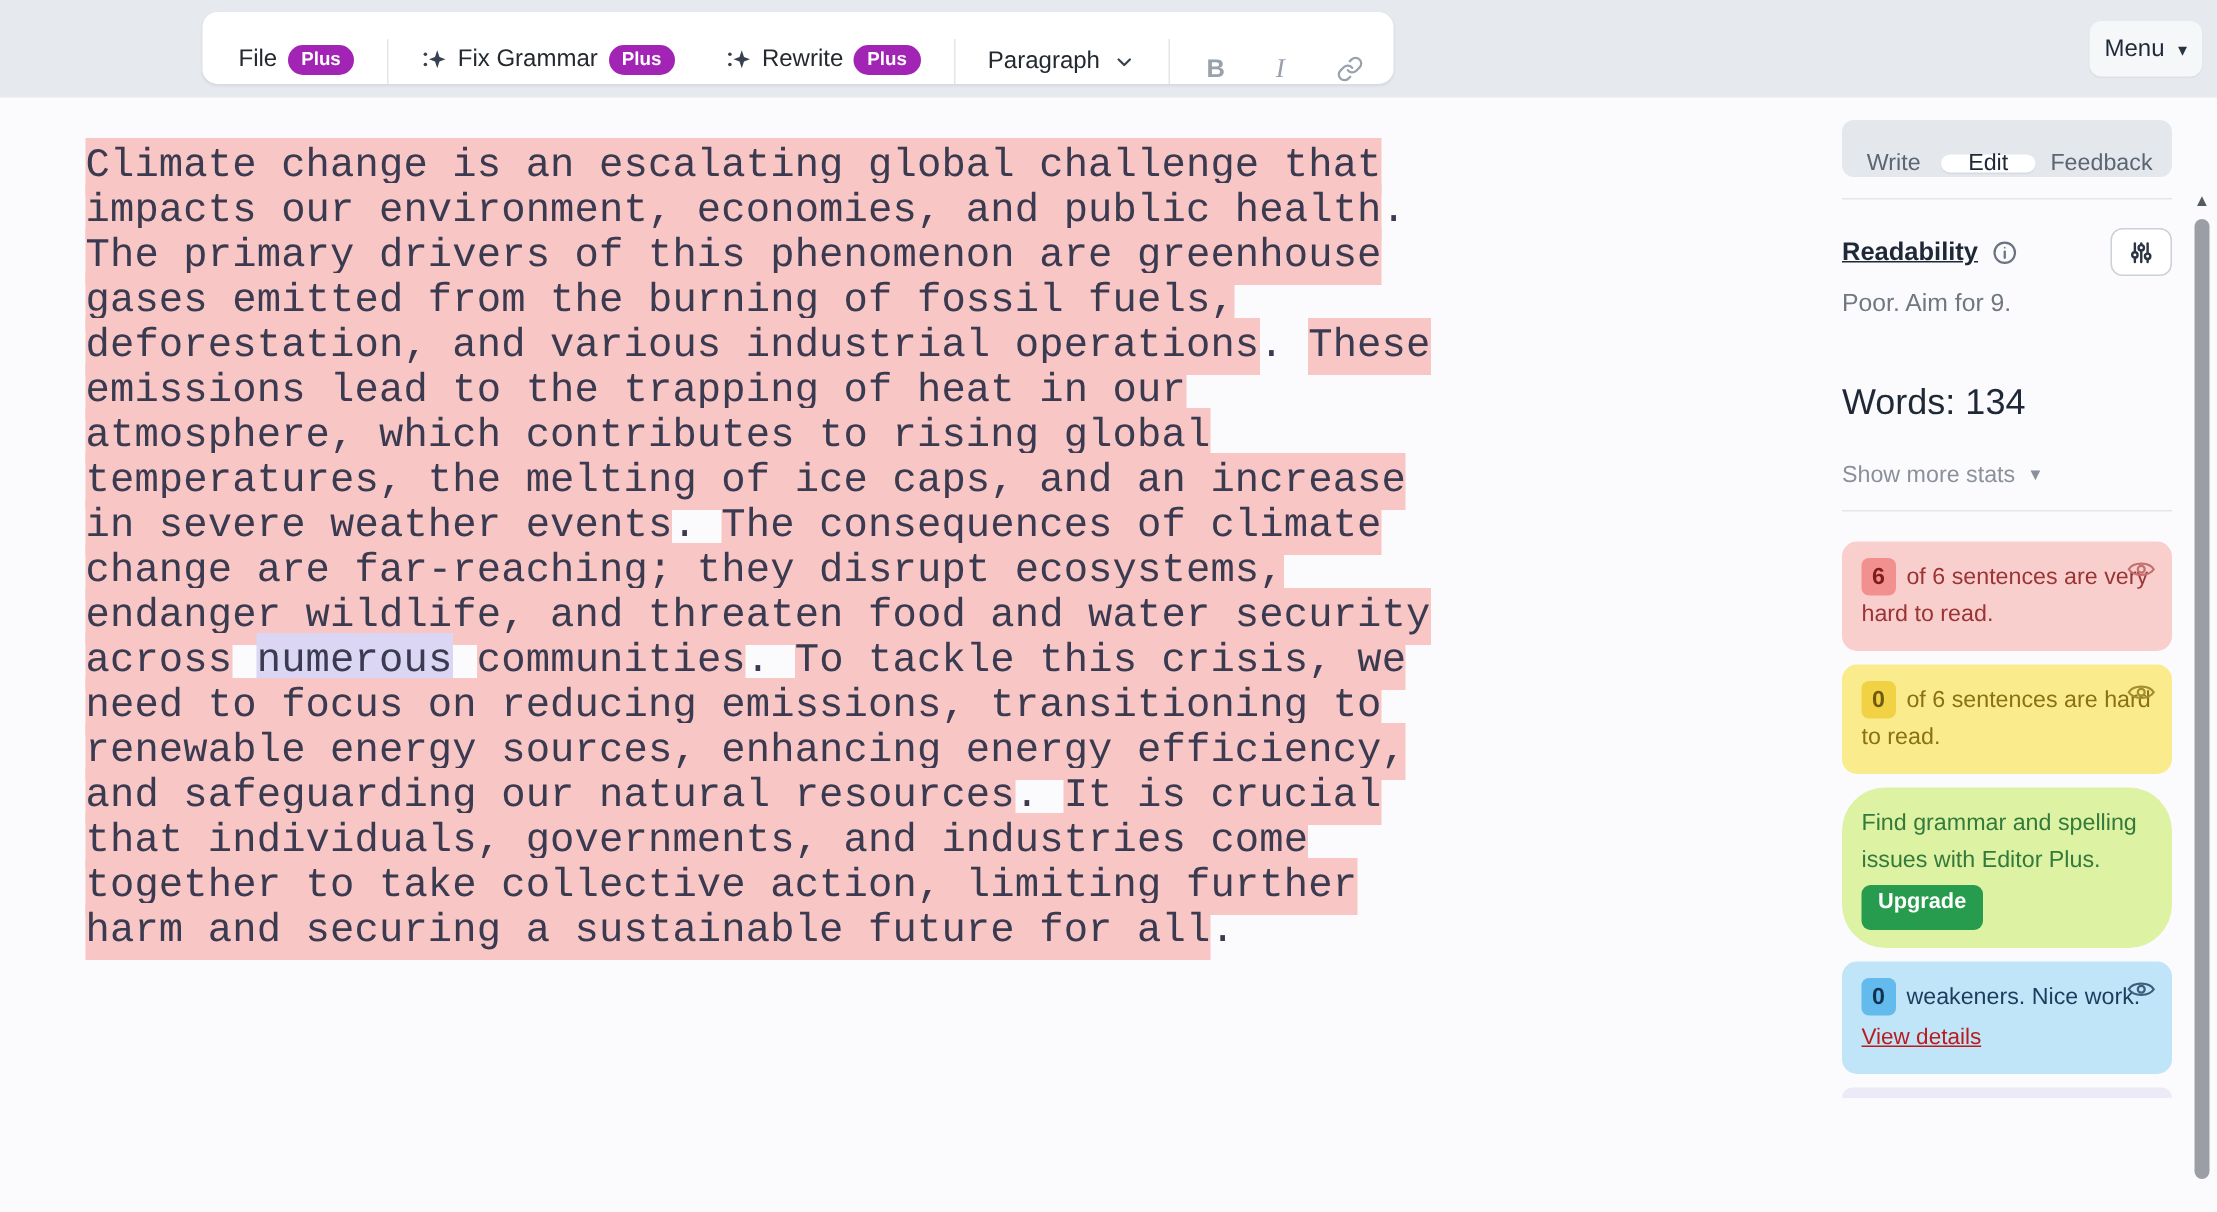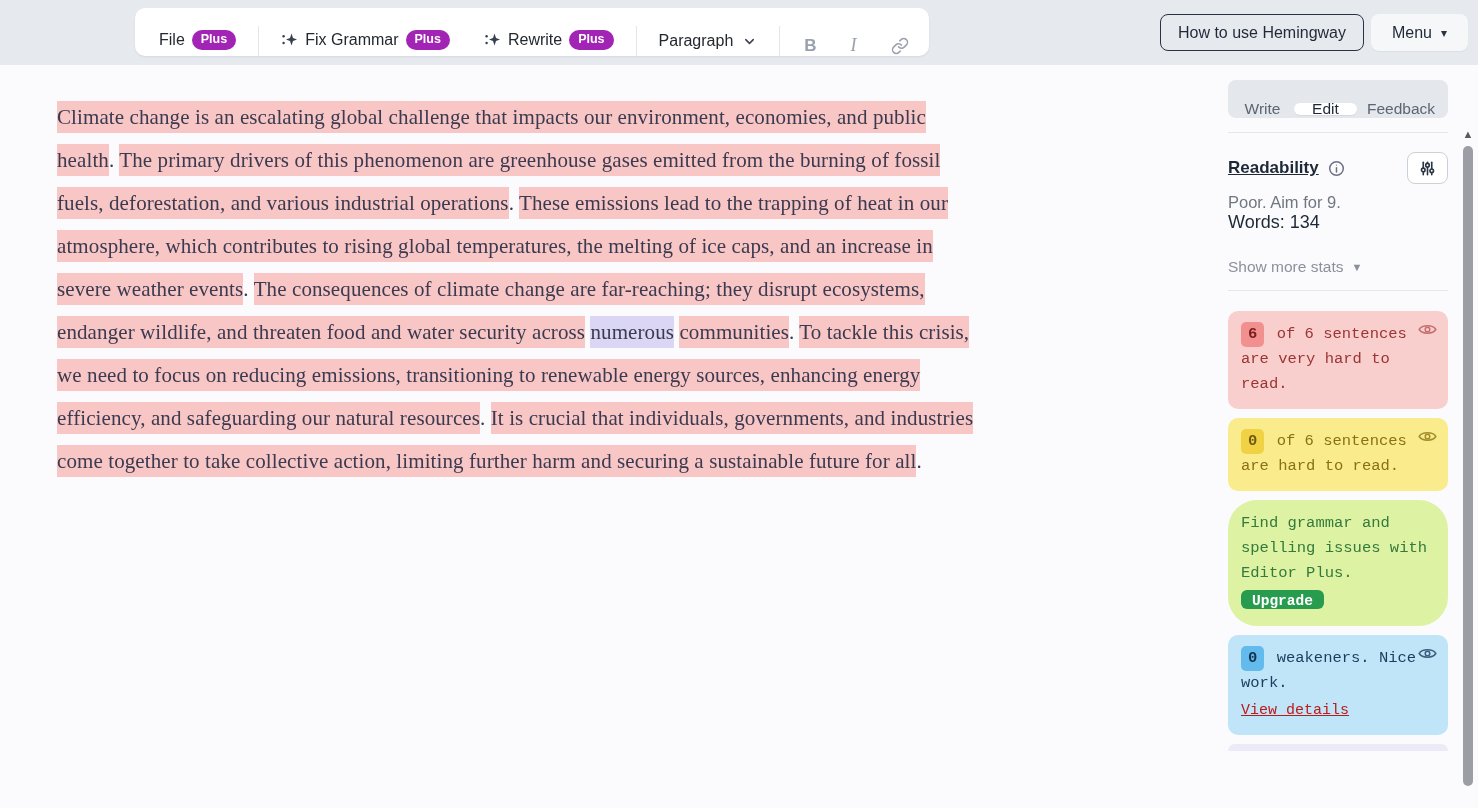--- a/index.html
+++ b/index.html
@@ -18,30 +18,30 @@
                 padding:2px 9px 3px; border-radius:10px; line-height:1.2; }
   .tb-divider { width:1px; height:30px; background:#E3E6EB; margin:0 18px; }
   .tb-gap { width:26px; }
   .fmt-icons { display:flex; align-items:center; gap:30px; margin-left:6px; }
   .fmt-b { font-weight:700; font-size:17px; color:#99A1AC; cursor:pointer; }
   .fmt-i { font-family:"Liberation Serif", serif; font-style:italic; font-size:18px; color:#99A1AC; cursor:pointer; padding:0 4px;}
   .chevron { margin-left:2px; display:inline-flex; }
   .help-btn { position:absolute; right:114px; top:14px; height:37px; padding:0 17px;
               border:1.5px solid #2A3342; border-radius:8px; background:transparent;
               font-size:16px; color:#1F2937; font-family:inherit; cursor:pointer; }
-  .menu-btn { position:absolute; right:10px; top:14px; height:37px; width:97px;
+  .menu-btn { position:absolute; right:10px; top:14px; height:37px; width:75px;
               border:none; border-radius:8px; background:#F5F7F9;
               font-size:16px; color:#1F2937; font-family:inherit; cursor:pointer;
               display:flex; align-items:center; justify-content:center; gap:9px;
               box-shadow:0 1px 1px rgba(30,40,60,.05); }
   .tri { font-size:12px; color:#2A3342; }
 
   
   .editor { position:absolute; left:57px; top:96px; width:928px; cursor:text; }
-  .editor p { font-family:Liberation Serif, serif; font-size:21px; line-height:43px;
+  .editor p { font-family:Liberation Mono, monospace; font-size:27px; line-height:30px;
               color:#3A3A50; letter-spacing:.1px; }
   .hl-red    { background:#F8C6C5; padding:4px 0; }
   .hl-purple { background:#DAD6F4; padding:4px 0; }
   .hl-none   { background:transparent; }
 
   
   .sidebar { position:absolute; left:1212px; top:65px; width:266px; height:743px;
              padding:15px 30px 0 16px; }
   .tabs { display:flex; background:#E4E7EC; border-radius:8px; padding:3px; height:38px; }
   .tab { flex:1; display:flex; align-items:center; justify-content:center;
@@ -49,38 +49,38 @@
   .tab.active { background:#FFFFFF; color:#1F2937; box-shadow:0 1px 1px rgba(30,40,60,.07); }
   .sb-divider { border-top:1px solid #E3E6EA; margin-top:14px; }
   .readability-row { display:flex; align-items:center; margin-top:19px; }
   .readability-title { font-size:17px; font-weight:700; color:#1E2836;text-decoration:underline; }
   .info-icon { margin-left:9px; display:inline-flex; color:#6B7280; }
   .sliders-btn { margin-left:auto; width:41px; height:32px; background:#fff;
                  border:1px solid #CBD1D8; border-radius:8px; cursor:pointer;
                  display:flex; align-items:center; justify-content:center; }
   .grade { font-size:20px; color:#C03A30; margin-top:13px; }
   .grade-note { font-size:16.5px; color:#6F7780; margin-top:9px; }
-  .words { font-size:18px; font-weight:500; color:#1E2836; }
+  .words { font-size:24px; font-weight:500; color:#1E2836; margin-top:43px; }
   .show-more { font-size:15.5px; color:#8A919B; margin-top:25px; cursor:pointer;
                display:flex; align-items:center; gap:8px; }
   .show-more .tri-sm { font-size:11px; color:#8A919B; }
   .cards { margin-top:20px; display:flex; flex-direction:column; gap:9px; }
   .card { position:relative; border-radius:10px; padding:11px 13px 12px;
-          font-size:15.5px; line-height:25px; cursor:pointer;font-family:Liberation Mono, monospace; }
+          font-size:15.5px; line-height:25px; cursor:pointer; }
   .chip { display:inline-block; padding:0 7px; border-radius:5px; font-weight:700; margin-right:3px; }
   .eye { position:absolute; top:11px; right:11px; display:inline-flex; }
   .card-red    { background:#F9CFCE; color:#9B3434; }
   .card-red .chip { background:#F29090; color:#7C1D1D; }
   .card-red .eye { color:#C4706E; }
   .card-yellow { background:#FAEC8C; color:#8A7019; }
   .card-yellow .chip { background:#F0D244; color:#6E5A10; }
   .card-yellow .eye { color:#A38D2C; }
   .card-green  { background:#DDF2A3; color:#337A3C;border-radius:29px; }
   .upgrade-btn { display:inline-block; margin-top:4px; background:#279B4E; color:#fff;
-                 font-size:14.5px; font-weight:700; padding:3px 11px 0; border-radius:6px;
+                 font-size:14.5px; font-weight:700; padding:3px 11px 11px; border-radius:6px;
                  border:none; cursor:pointer; font-family:inherit; }
   .card-blue   { background:#C0E4F8; color:#1C3D5E; }
   .card-blue .chip { background:#63BAEC; color:#12324F; }
   .card-blue .eye { color:#3E5E7E; }
   .view-details { color:#b91c1c; text-decoration:underline; font-size:15px; display:inline-block; margin-top:2px; }
   .card-partial { height:7px; border-radius:10px 10px 0 0; background:#ECEAF6; margin-bottom:-2px; }
 
   
   .scrollbar { position:absolute; right:3px; top:128px; width:14px; height:680px; }
   .scroll-up { font-size:11px; color:#555B63; text-align:center; display:block; cursor:pointer; }
@@ -146,21 +146,20 @@
         <span class="fmt-i">I</span>
         <span style="display:inline-flex; cursor:pointer;">
           <svg width="18" height="18" viewBox="0 0 24 24" fill="none" stroke="#99A1AC" stroke-width="2" stroke-linecap="round" stroke-linejoin="round">
               <path d="M10 13a5 5 0 0 0 7.54.54l3-3a5 5 0 0 0-7.07-7.07l-1.72 1.71"></path>
               <path d="M14 11a5 5 0 0 0-7.54-.54l-3 3a5 5 0 0 0 7.07 7.07l1.71-1.71"></path>
             </svg>
         </span>
       </div>
     </div>
 
-    <button class="help-btn">How to use Hemingway</button>
     <button class="menu-btn">
       <span>Menu</span>
       <span class="tri">▾</span>
     </button>
   </div>
 
   <div class="editor">
     <p><span class="hl-red">Climate change is an escalating global challenge that impacts our environment, economies, and public health</span><span class="hl-none">. </span><span class="hl-red">The primary drivers of this phenomenon are greenhouse gases emitted from the burning of fossil fuels, deforestation, and various industrial operations</span><span class="hl-none">. </span><span class="hl-red">These emissions lead to the trapping of heat in our atmosphere, which contributes to rising global temperatures, the melting of ice caps, and an increase in severe weather events</span><span class="hl-none">. </span><span class="hl-red">The consequences of climate change are far-reaching; they disrupt ecosystems, endanger wildlife, and threaten food and water security across</span><span class="hl-none"> </span><span class="hl-purple">numerous</span><span class="hl-none"> </span><span class="hl-red">communities</span><span class="hl-none">. </span><span class="hl-red">To tackle this crisis, we need to focus on reducing emissions, transitioning to renewable energy sources, enhancing energy efficiency, and safeguarding our natural resources</span><span class="hl-none">. </span><span class="hl-red">It is crucial that individuals, governments, and industries come together to take collective action, limiting further harm and securing a sustainable future for all</span><span class="hl-none">.</span></p>
   </div>
 

